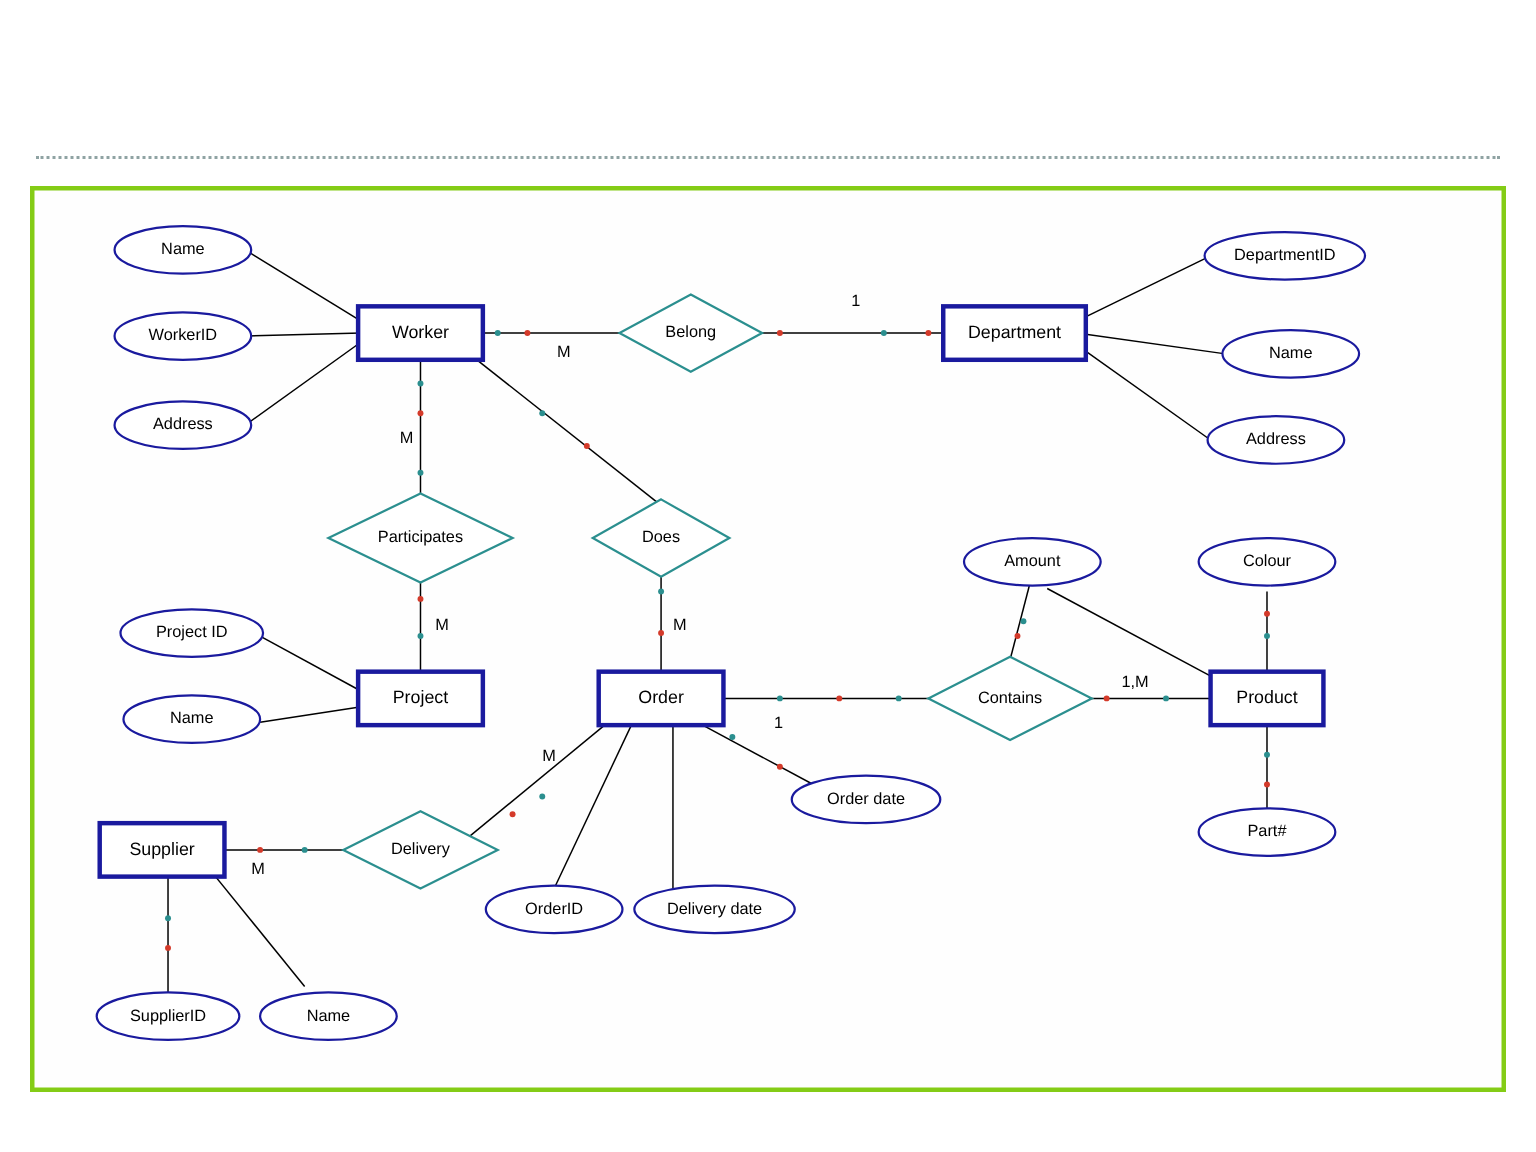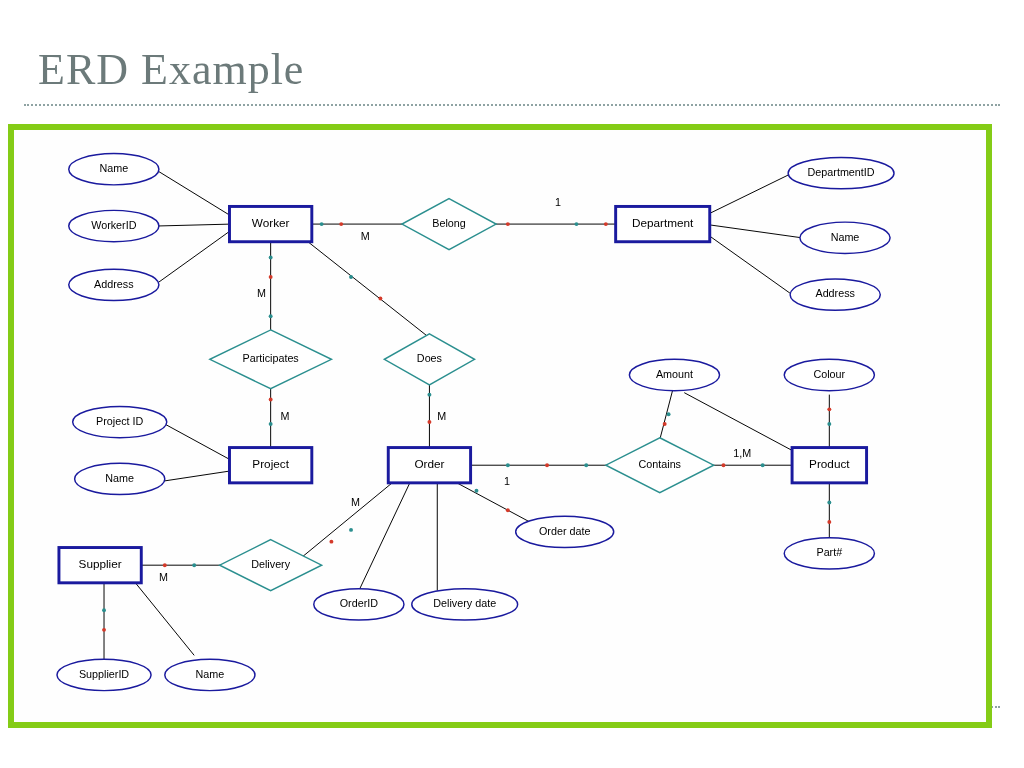--- a/index.html
+++ b/index.html
@@ -22,23 +22,23 @@
     color: #6c7a7a;
     font-weight: 400;
   }
   .title-rule {
     position: absolute;
     left: 24px; right: 24px; top: 104px;
     border-top: 2px dotted #8fa3a3;
   }
   .canvas-frame {
     position: absolute;
-    left: 8px; top: 124px;
+    left: 20px; top: 124px;
     width: 984px; height: 604px;
-    border: 6px solid #84cc16;
+    border: 3px solid #84cc16;
     background: #fefefe;
     box-sizing: border-box;
   }
   .footer-dots {
     position: absolute;
     right: 24px; bottom: 60px;
     width: 120px;
     border-top: 2px dotted #8fa3a3;
   }
   svg { width: 100%; height: 100%; }
@@ -81,21 +81,20 @@
     font: 11px Arial, sans-serif;
     fill: #000;
   }
   .dot-teal { fill: #2b8f8f; }
   .dot-red  { fill: #d43a2a; }
 </style>
 </head>
 <body>
 
 <div class="slide">
-  <div class="title">ERD Example</div>
   <div class="title-rule"></div>
   <div class="footer-dots"></div>
 
   <div class="canvas-frame">
     <svg viewBox="0 0 984 604">
 
       <line class="edge" x1="140" y1="40" x2="218" y2="88"></line>
       <line class="edge" x1="140" y1="98" x2="218" y2="96"></line>
       <line class="edge" x1="140" y1="158" x2="218" y2="102"></line>
 

